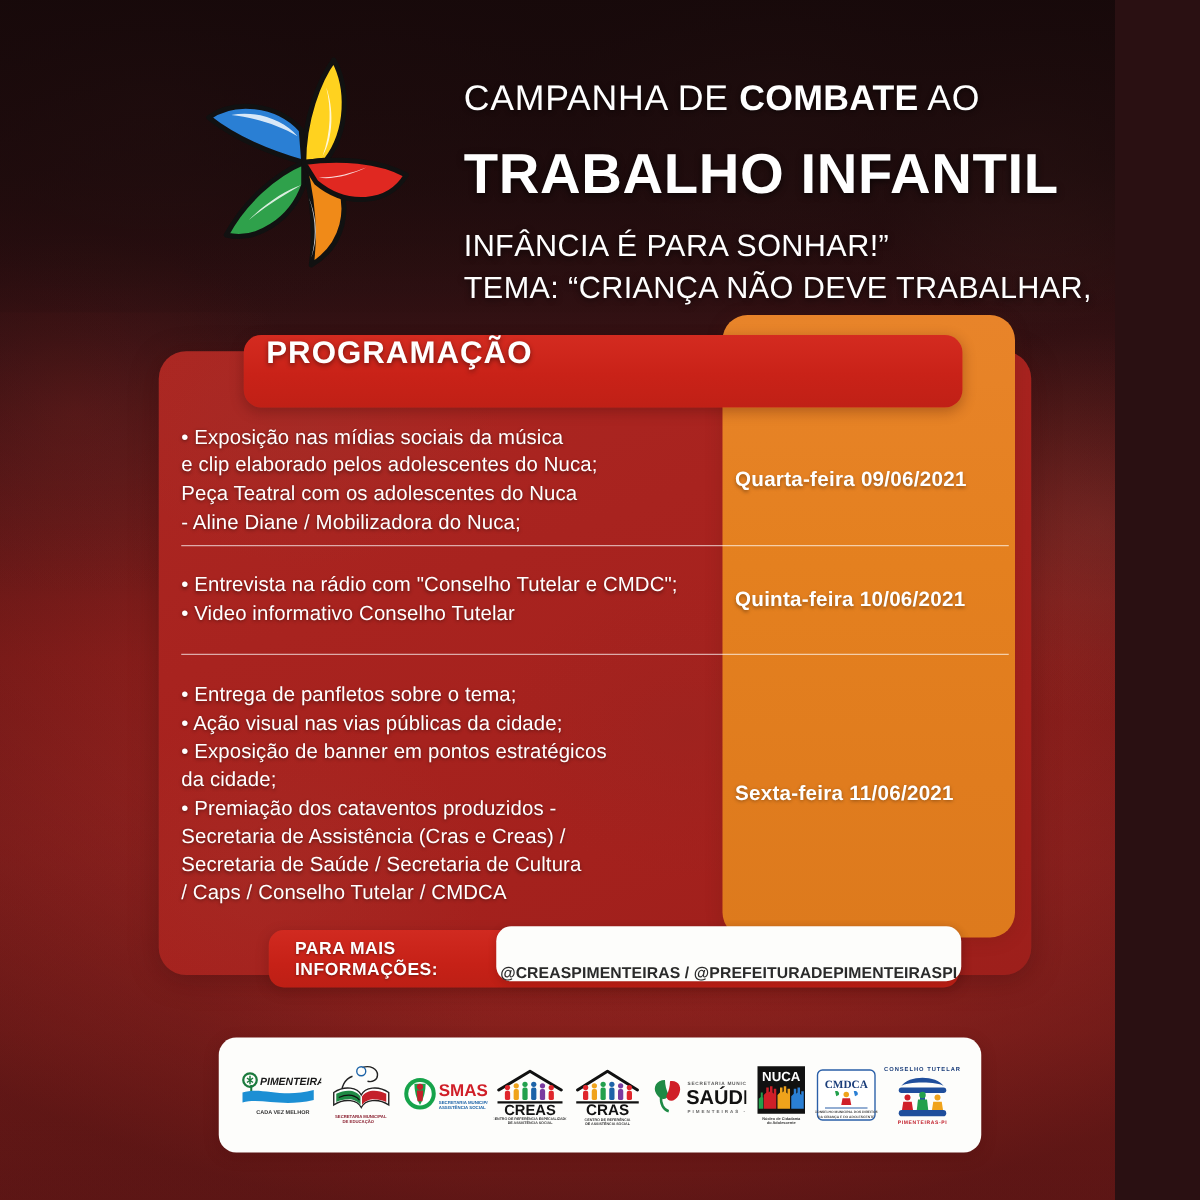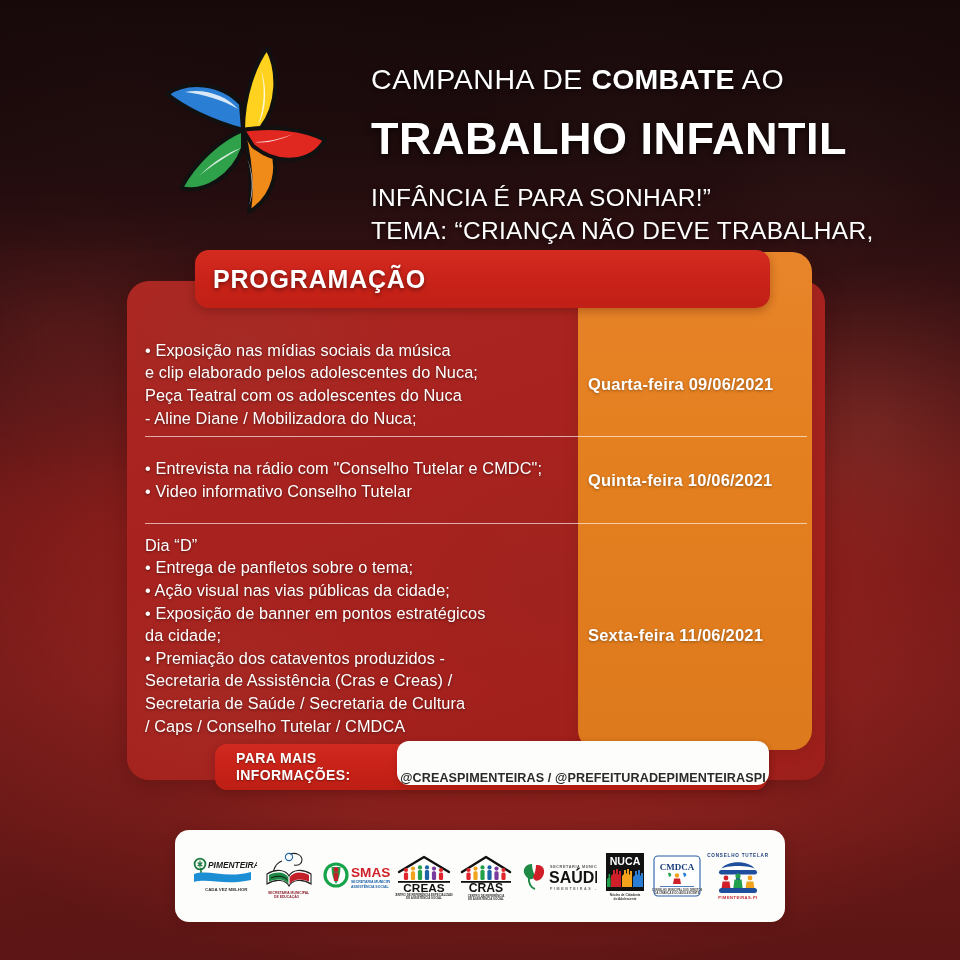--- a/index.html
+++ b/index.html
@@ -7,21 +7,21 @@
   body {
     width: 960px;
     height: 960px;
     overflow: hidden;
     font-family: "Liberation Sans", sans-serif;
     background: #2a1012;
   }
 
   .poster {
     position: relative;
-    width: 960px;
+    width: 892px;
     height: 960px;
     overflow: hidden;
     background: #3a1418;
   }
 
   
   .bg-photo {
     position: absolute;
     inset: 0;
     background:
@@ -119,26 +119,25 @@
     left: 578px; top: 252px;
     width: 234px; height: 498px;
     background: linear-gradient(180deg, #e8842a 0%, #e4801f 40%, #e07c1e 75%, #dd7a1d 100%);
     border-radius: 20px;
     box-shadow: 0 2px 14px rgba(80,30,10,.18);
   }
 
   
   .prog-pill {
     position: absolute;
-    left: 195px; top: 250px;
+    left: 195px; top: 268px;
     width: 575px; height: 58px;
     background: linear-gradient(180deg, #d42b20 0%, #c92218 55%, #c02016 100%);
     border-radius: 14px;
     display: flex;
-    align-items: center;
     box-shadow: 0 3px 10px rgba(60,10,8,.3);
   }
   .prog-pill-text {
     color: #fff;
     font-size: 25px;
     font-weight: 800;
     letter-spacing: .8px;
     padding-left: 18px;
     text-shadow: 0 2px 4px rgba(0,0,0,.45);
   }
@@ -314,21 +313,20 @@
         <div>• Entrevista na rádio com "Conselho Tutelar e CMDC";</div>
         <div>• Video informativo Conselho Tutelar</div>
       </div>
       <div class="row-date">Quinta-feira 10/06/2021</div>
     </div>
 
     <div class="divider"></div>
 
     <div class="row r3">
       <div class="row-acts">
-        <div> Dia “D”</div>
         <div>• Entrega de panfletos sobre o tema;</div>
         <div>• Ação visual nas vias públicas da cidade;</div>
         <div>• Exposição de banner em pontos estratégicos</div>
         <div>da cidade;</div>
         <div>• Premiação dos cataventos produzidos -</div>
         <div>Secretaria de Assistência (Cras e Creas) /</div>
         <div>Secretaria de Saúde / Secretaria de Cultura</div>
         <div>/ Caps / Conselho Tutelar / CMDCA</div>
       </div>
       <div class="row-date">Sexta-feira 11/06/2021</div>

